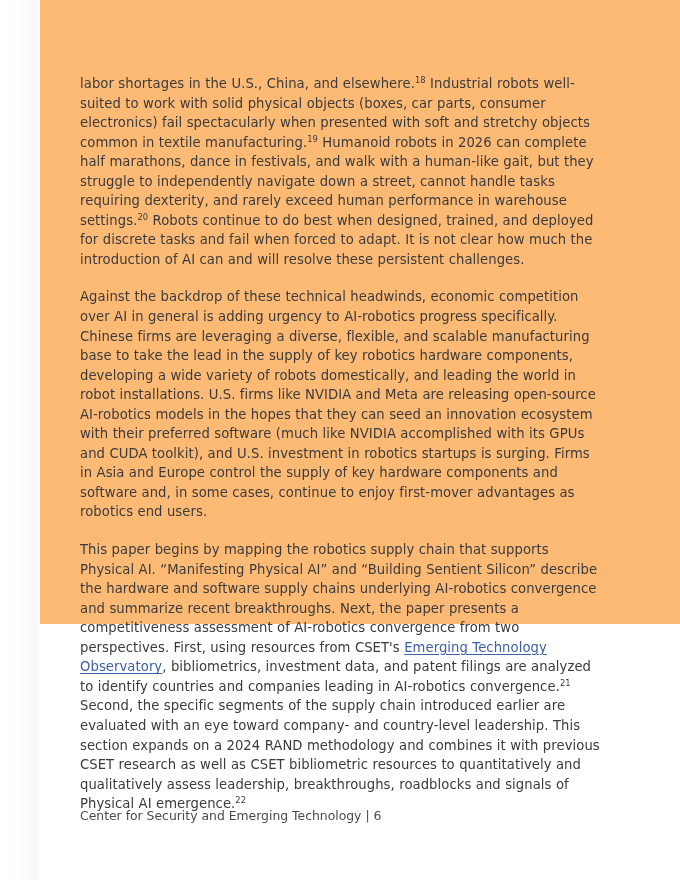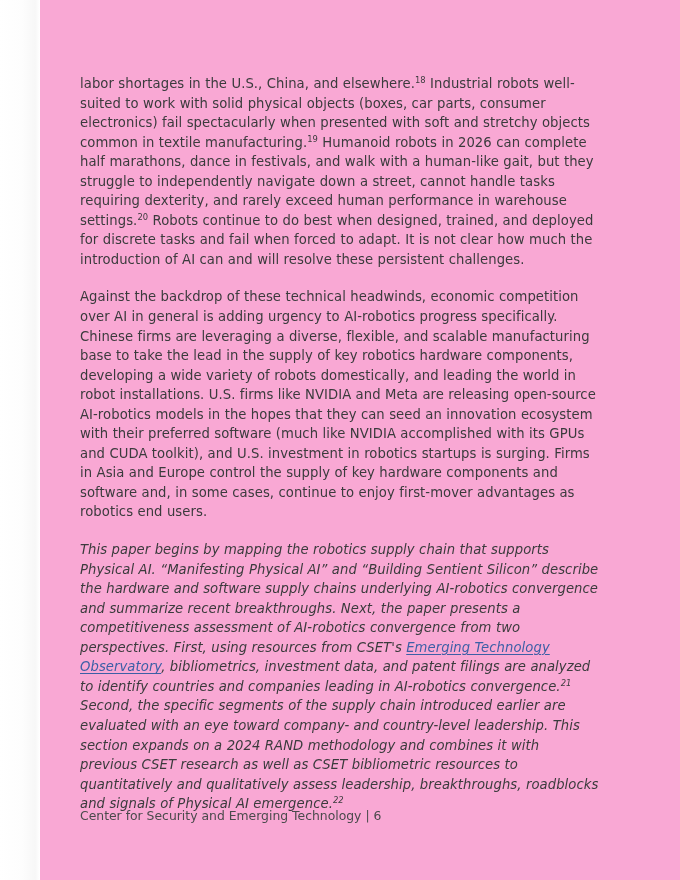--- a/index.html
+++ b/index.html
@@ -11,22 +11,22 @@
   body {
     width: 680px;
     height: 880px;
     font-family: "DejaVu Sans", sans-serif;
     overflow: hidden;
   }
 
   #page {
     position: relative;
     width: 680px;
-    height: 880px;
-    background: #f9a8d4;
+    height: 624px;
+    background: #fdba74;
     box-sizing: border-box;
   }
 
   
   #page-edge-left {
     position: absolute;
     left: 0;
     top: 0;
     width: 40px;
     height: 880px;
@@ -45,21 +45,20 @@
     margin: 0 0 18px 0;
     font-size: 13.2px;
     line-height: 19.55px;
     color: #3b3b3d;
     text-align: left;
     letter-spacing: 0.005em;
     word-spacing: 0.01em;
   }
   p.body-par:last-of-type {
     margin-bottom: 0;
-    font-style: italic;
   }
 
   sup.fn {
     font-size: 8.4px;
     line-height: 0;
     vertical-align: super;
     color: #3b3b3d;
   }
 
   a.inline-link {

